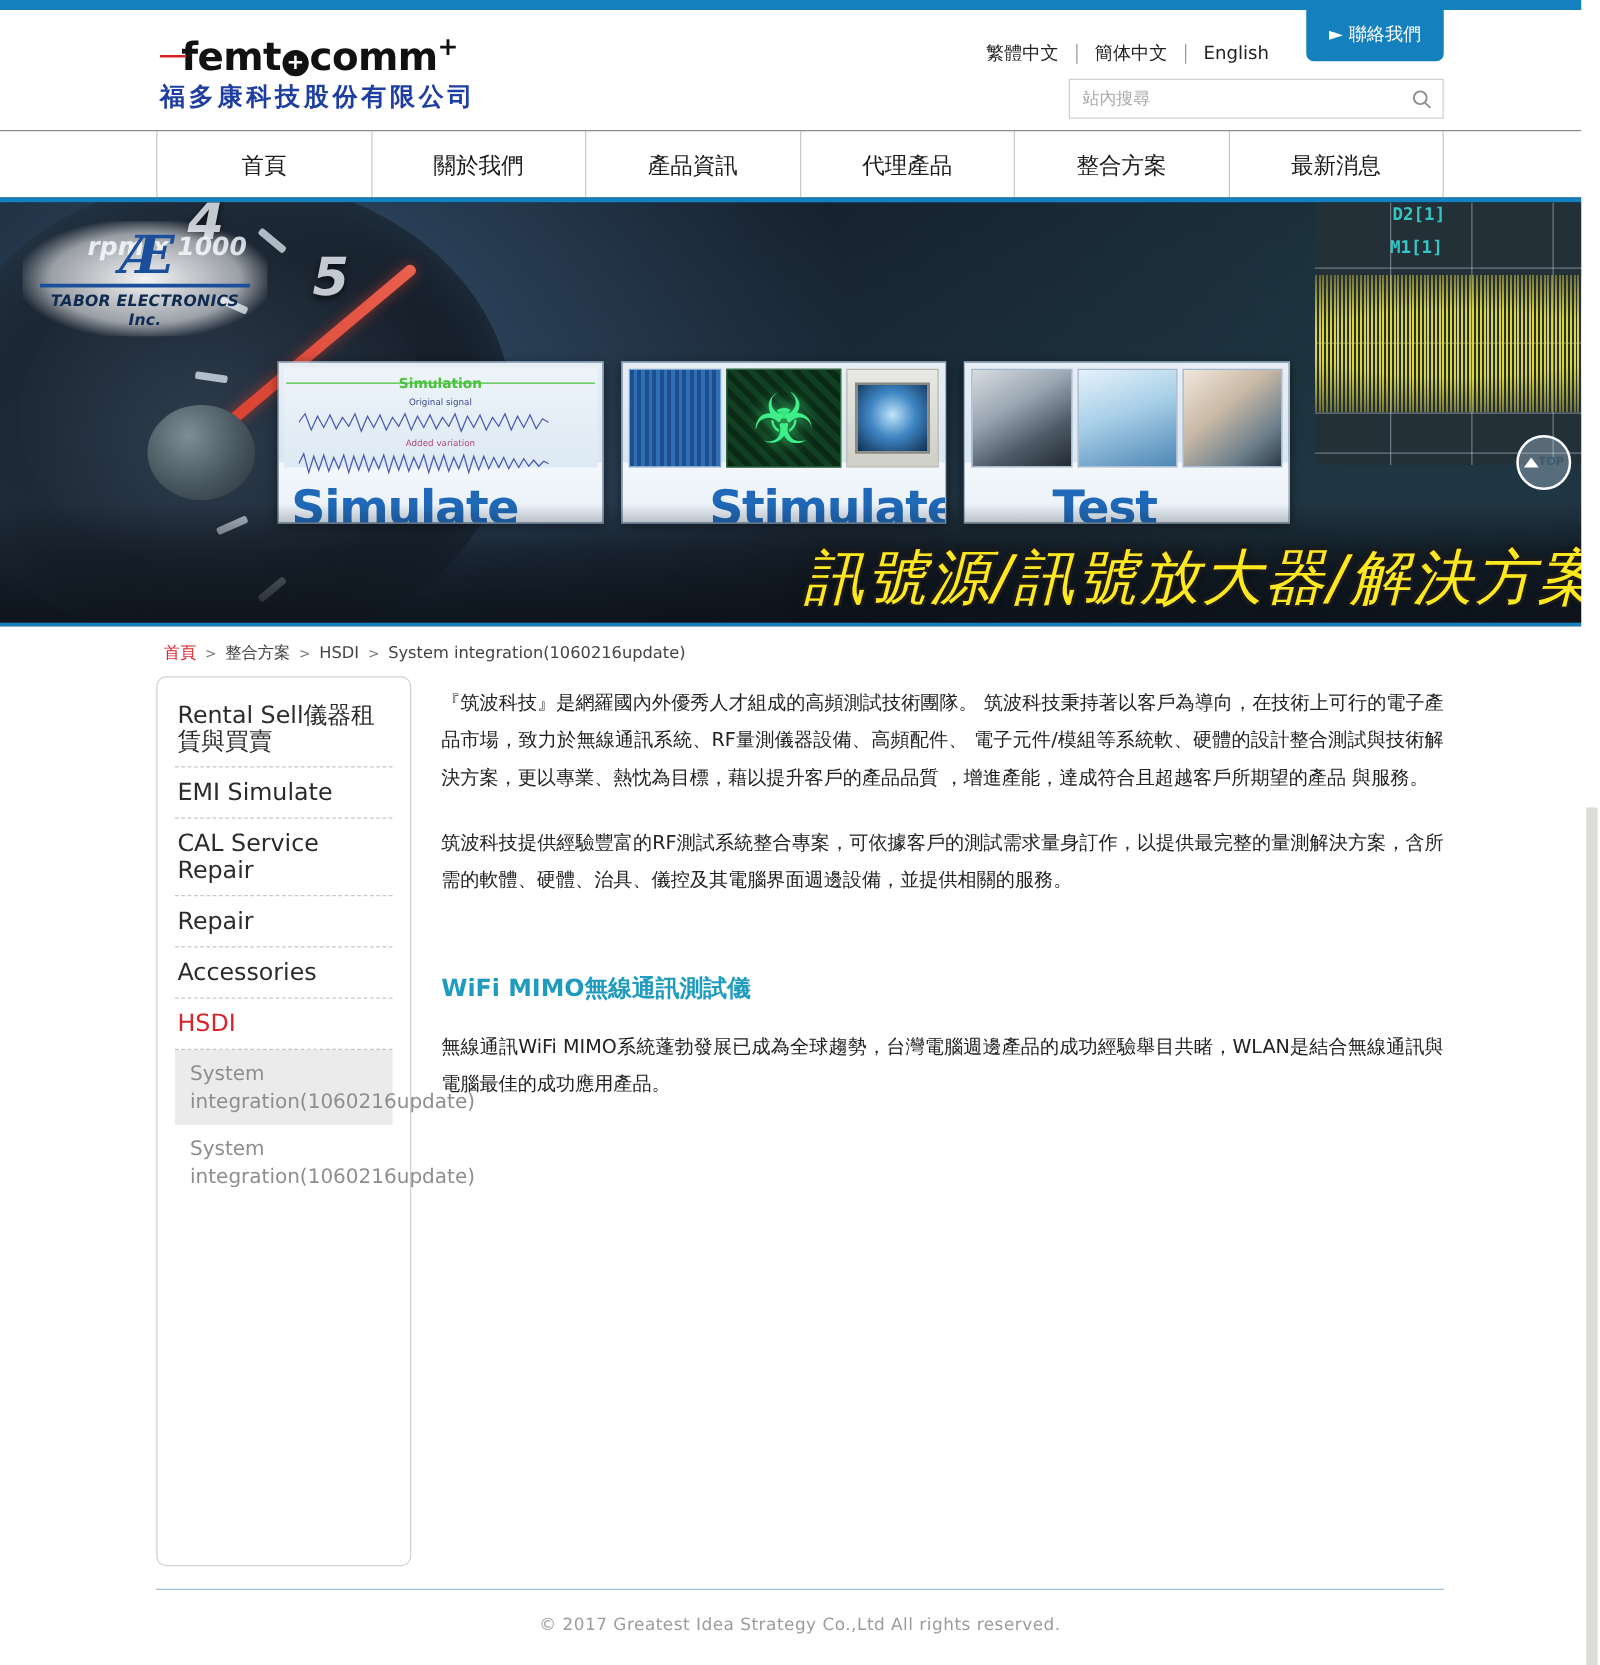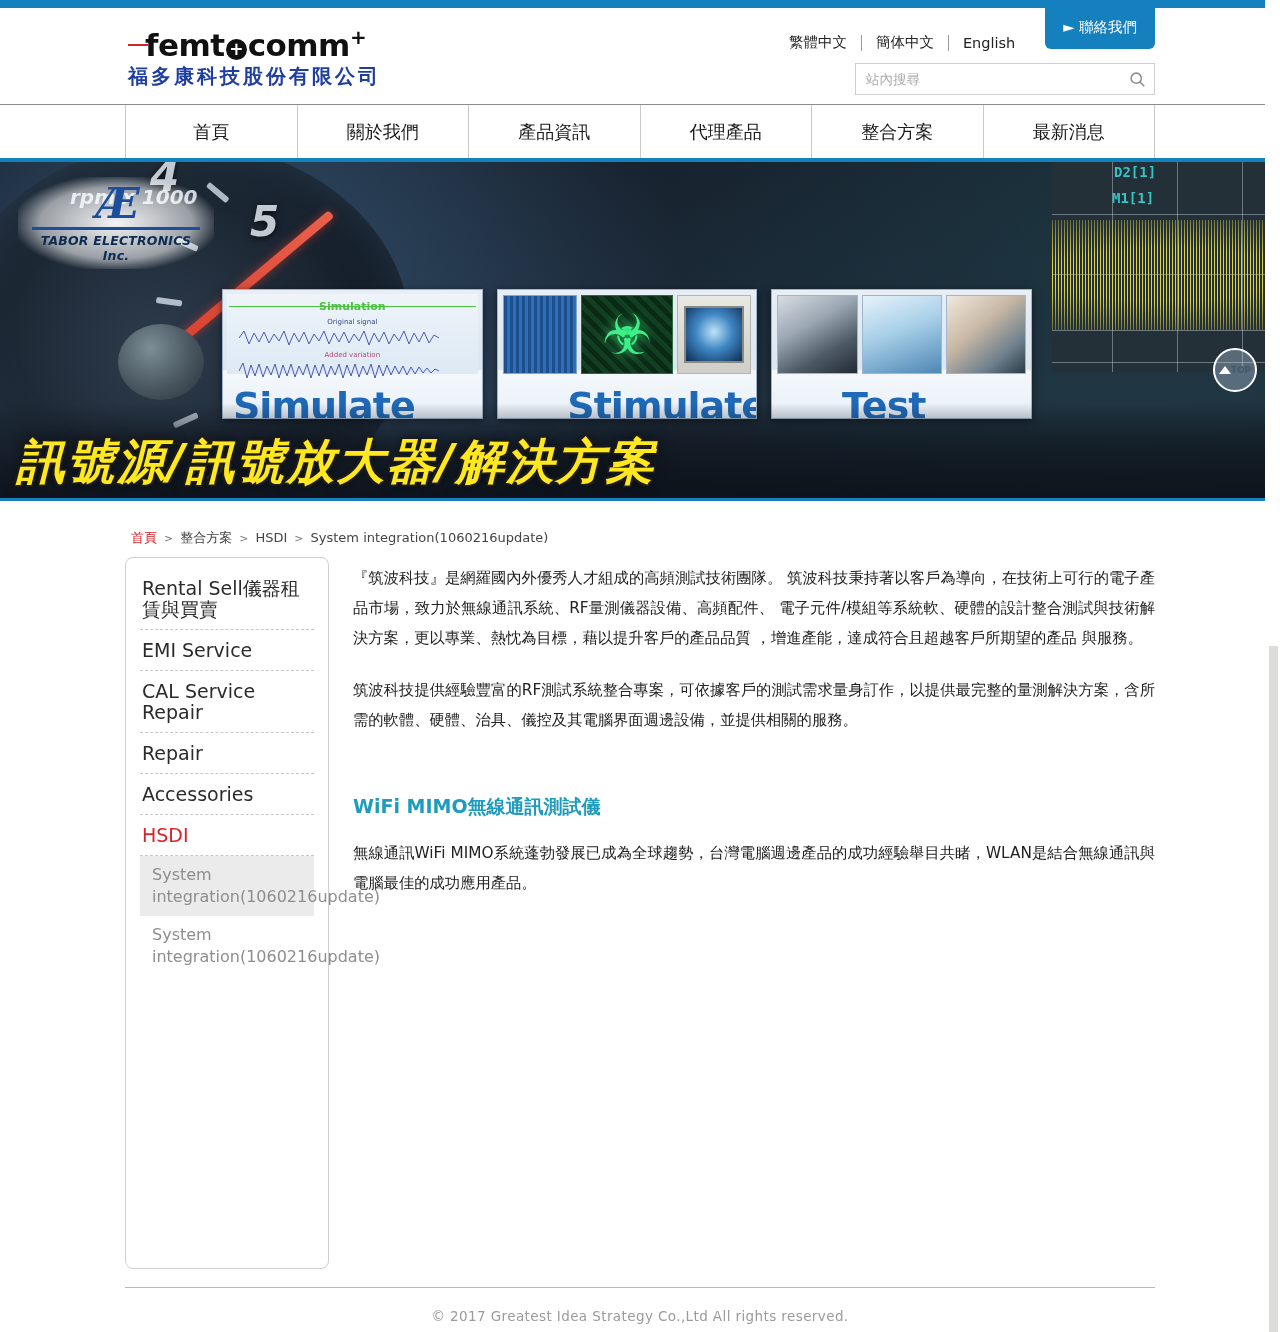--- a/index.html
+++ b/index.html
@@ -444,24 +444,24 @@
     border: 1px solid #9fb6cc;
   }
   .lab1 { background: linear-gradient(150deg, #d8dde2 0%, #9aa6b2 38%, #4d5a66 70%, #222a33 100%); }
   .lab2 { background: linear-gradient(160deg, #e6f2fa 0%, #a8cfe8 45%, #4e87b5 100%); }
   .lab3 { background: linear-gradient(140deg, #f0e7dd 0%, #c9b9a6 40%, #6d7f8c 75%, #2b3a47 100%); }
 
   .banner-title {
     position: absolute;
     left: 0; right: 0;
     top: 268px;
-    text-align: left;
+    text-align: right;
     font-family: "DejaVu Sans", sans-serif;
     font-size: 48px;
-    font-weight: bold;
+    font-weight: normal;
     font-style: italic;
     color: #ffe81f;
     letter-spacing: 2px;
     text-shadow:
       -2px -2px 0 #1b1b1b, 2px -2px 0 #1b1b1b,
       -2px 2px 0 #1b1b1b, 2px 2px 0 #1b1b1b,
       0 0 14px rgba(0,0,0,0.8);
     padding-left: 17px;
   }
   .banner-floor {
@@ -500,21 +500,21 @@
     line-height: 9px;
   }
 
   
   .content {
     width: 1030px;
     margin: 0 auto;
     position: relative;
   }
   .breadcrumb {
-    padding: 28px 0 10px 6px;
+    padding: 12px 0 10px 6px;
     font-size: 13px;
     color: #444;
     font-family: "DejaVu Sans", sans-serif;
   }
   .breadcrumb .home { color: #d8232a; }
   .breadcrumb .sep { color: #777; padding: 0 7px; font-size: 11px; }
   .breadcrumb span { white-space: nowrap; }
 
   .cols {
     display: flex;
@@ -743,21 +743,21 @@
 <div class="content">
 
   <div class="breadcrumb">
     <span class="home">首頁</span><span class="sep">&gt;</span><span>整合方案</span><span class="sep">&gt;</span><span>HSDI</span><span class="sep">&gt;</span><span>System integration(1060216update)</span>
   </div>
 
   <div class="cols">
 
     <div class="sidebar">
       <div class="side-item">Rental Sell儀器租賃與買賣</div>
-      <div class="side-item">EMI Service</div>
+      <div class="side-item">EMI Simulate</div>
       <div class="side-item">CAL Service Repair</div>
       <div class="side-item">Repair</div>
       <div class="side-item">Accessories</div>
       <div class="side-item active">HSDI</div>
       <div class="side-sub hl">System integration(1060216update)</div>
       <div class="side-sub">System integration(1060216update)</div>
     </div>
 
     <div class="main">
       <p class="para">『筑波科技』是網羅國內外優秀人才組成的高頻測試技術團隊。 筑波科技秉持著以客戶為導向，在技術上可行的電子產品市場，致力於無線通訊系統、RF量測儀器設備、高頻配件、 電子元件/模組等系統軟、硬體的設計整合測試與技術解決方案，更以專業、熱忱為目標，藉以提升客戶的產品品質 ，增進產能，達成符合且超越客戶所期望的產品 與服務。</p>

